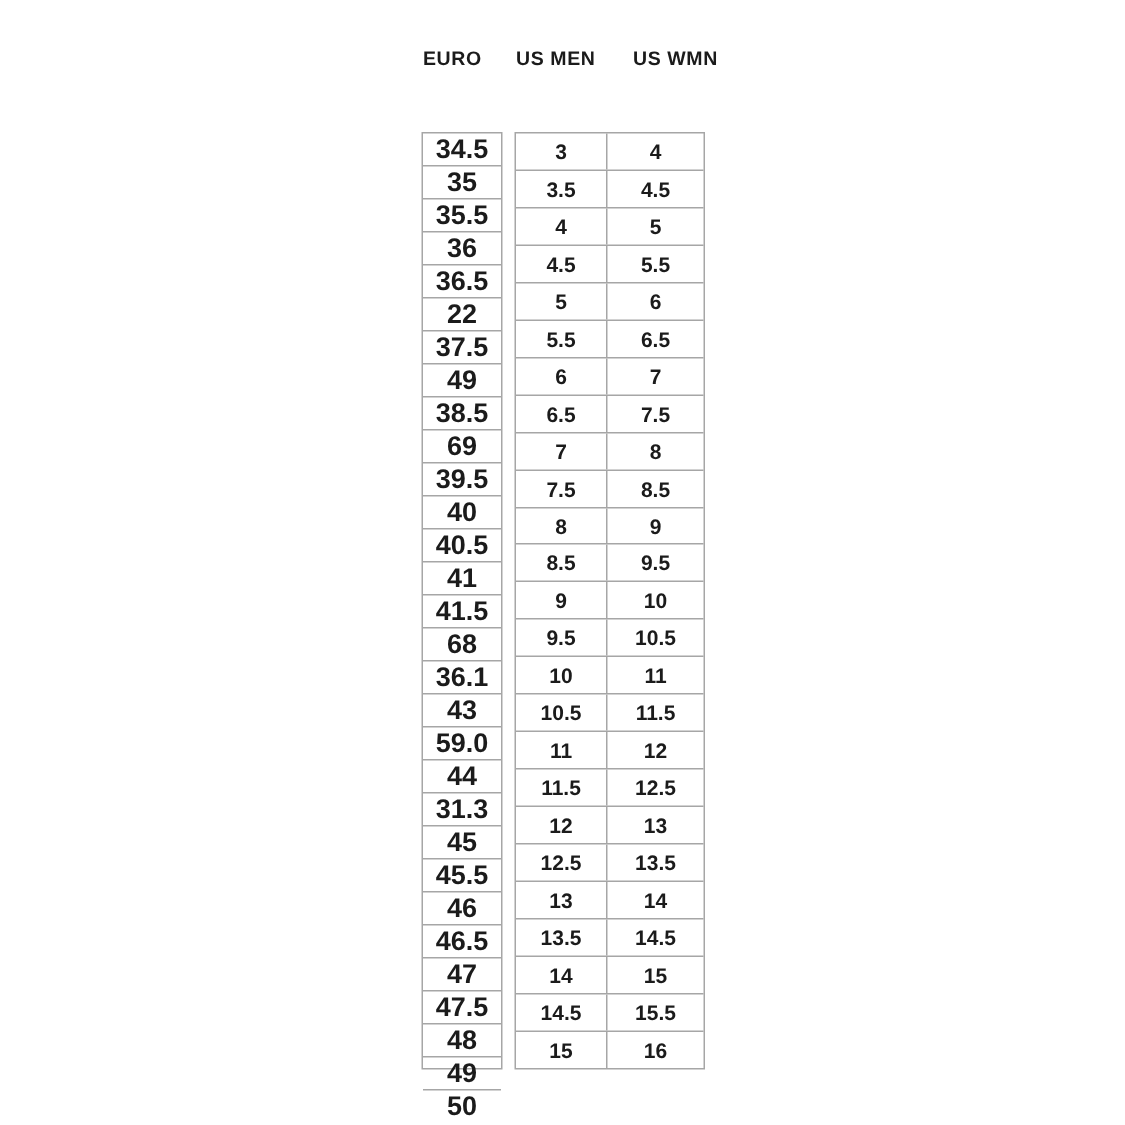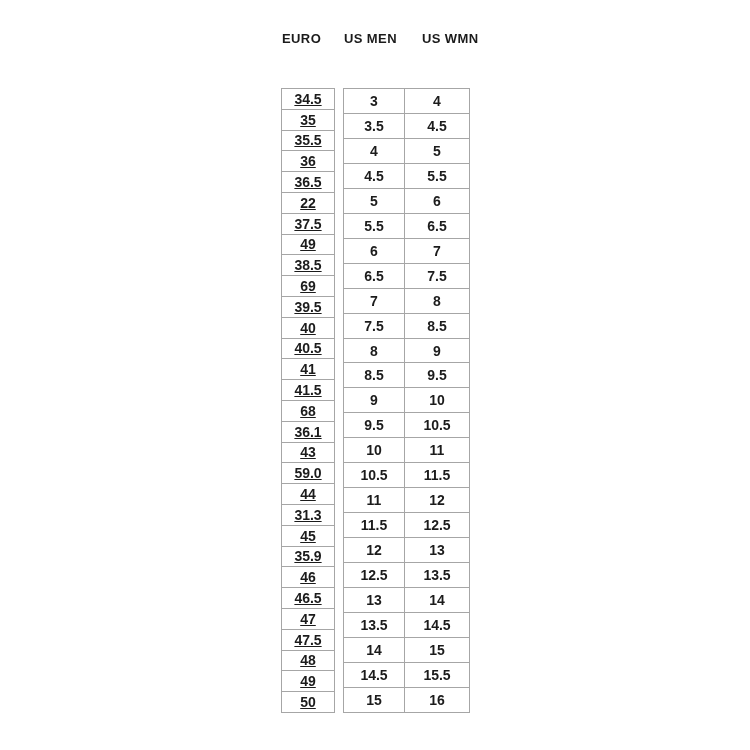--- a/index.html
+++ b/index.html
@@ -44,23 +44,22 @@
     display: flex;
     flex-direction: column;
     background: var(--bg);
   }
   .euro-cell {
     flex: 1 1 0;
     border-bottom: 1px solid var(--border);
     display: flex;
     align-items: center;
     justify-content: center;
-    font-size: 14px;
+    font-size: 18px;
     font-weight: 700;
-    text-decoration: underline;
   }
   .euro-cell:last-child { border-bottom: none; }
 
   .us-table {
     position: absolute;
     left: 343px;
     top: 88px;
     width: 127px;
     height: 625px;
     border: 1px solid var(--border);
@@ -112,21 +111,21 @@
       <div class="euro-cell">40.5</div>
       <div class="euro-cell">41</div>
       <div class="euro-cell">41.5</div>
       <div class="euro-cell">68</div>
       <div class="euro-cell">36.1</div>
       <div class="euro-cell">43</div>
       <div class="euro-cell">59.0</div>
       <div class="euro-cell">44</div>
       <div class="euro-cell">31.3</div>
       <div class="euro-cell">45</div>
-      <div class="euro-cell">35.9</div>
+      <div class="euro-cell">45.5</div>
       <div class="euro-cell">46</div>
       <div class="euro-cell">46.5</div>
       <div class="euro-cell">47</div>
       <div class="euro-cell">47.5</div>
       <div class="euro-cell">48</div>
       <div class="euro-cell">49</div>
       <div class="euro-cell">50</div>
     </div>
 
   <div class="us-table" id="us-table">

